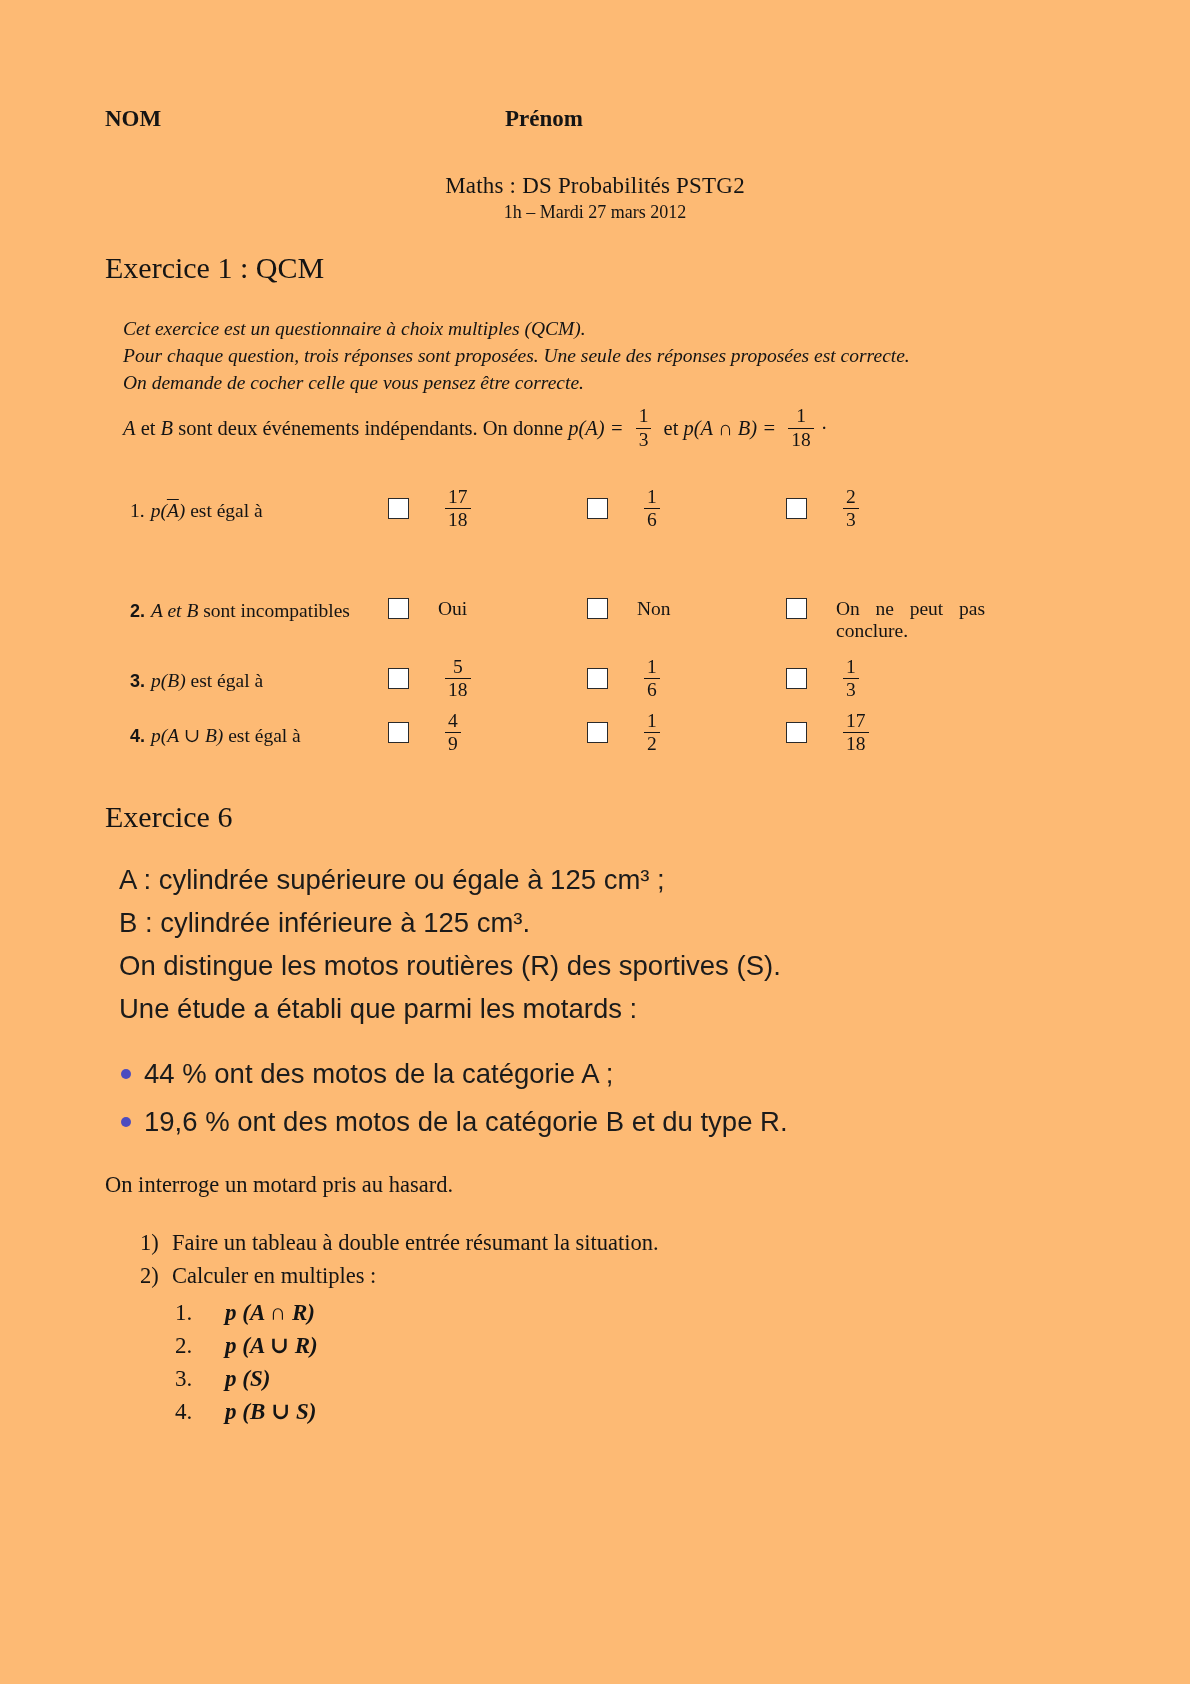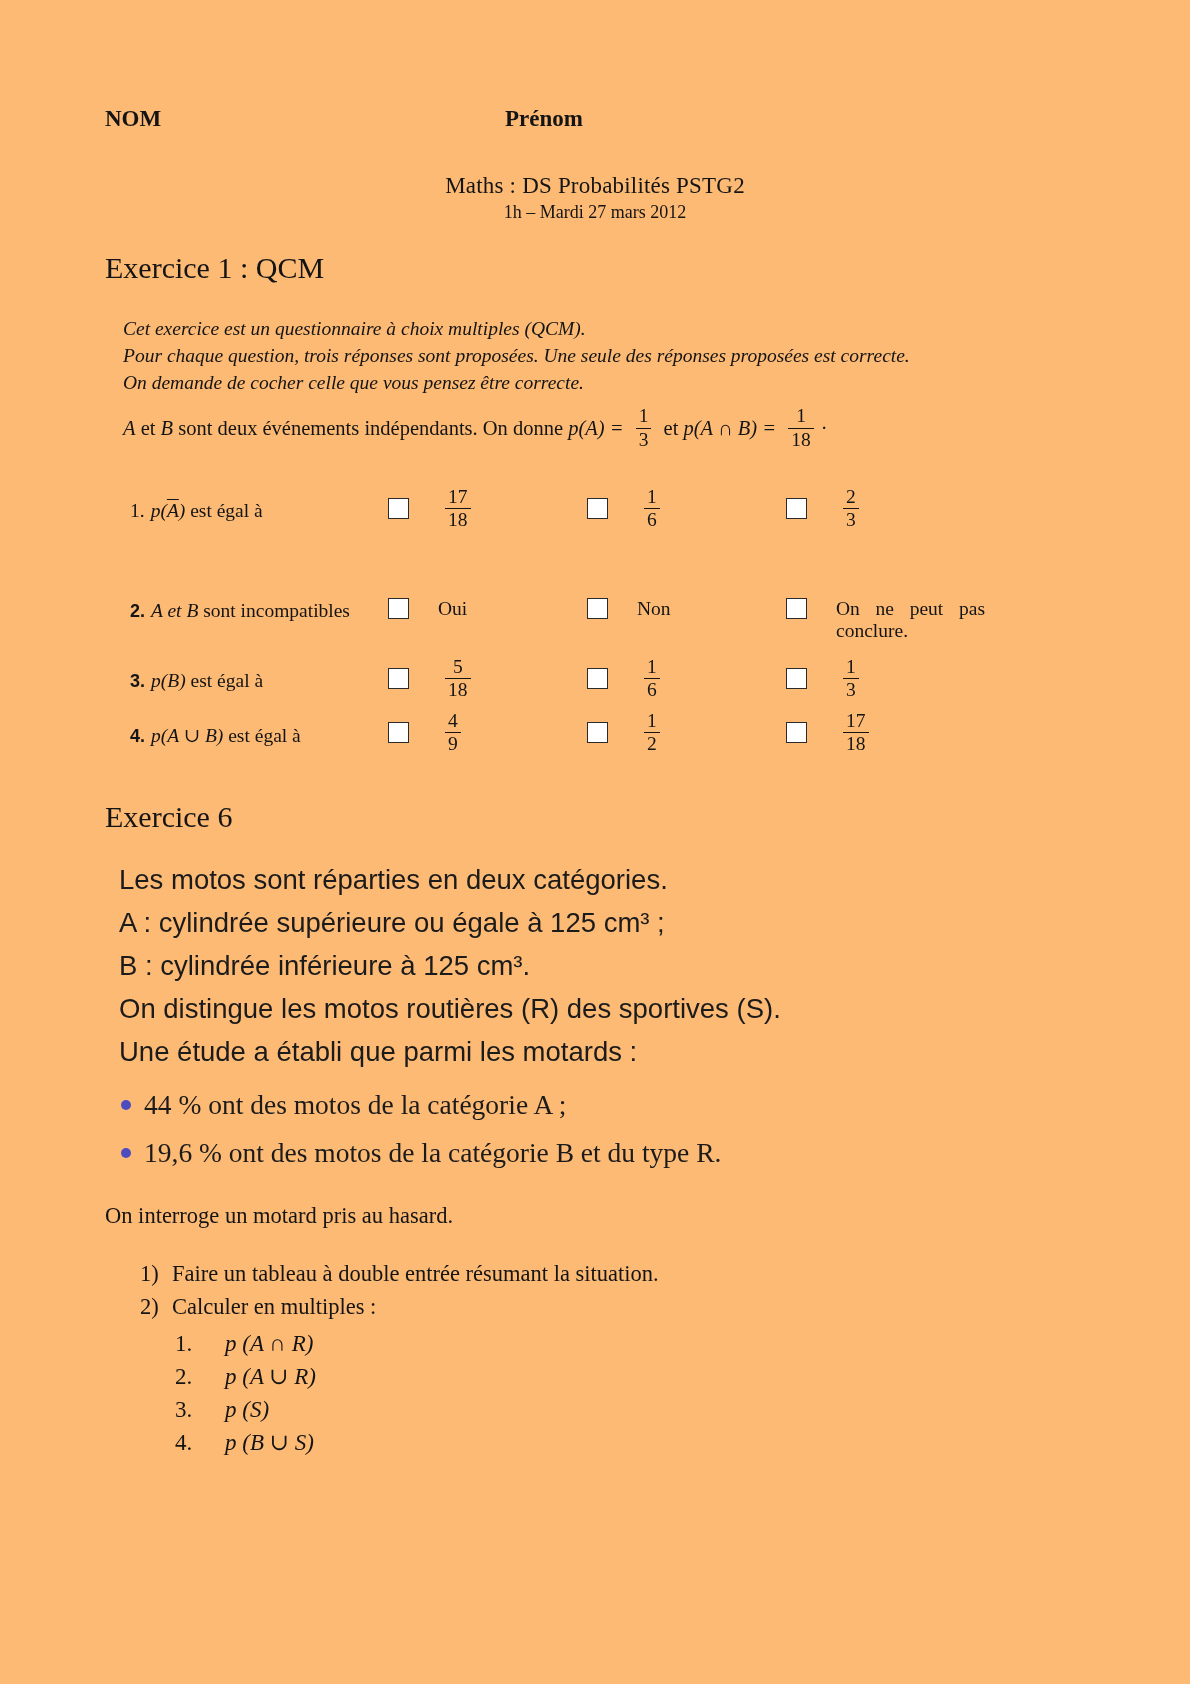--- a/index.html
+++ b/index.html
@@ -47,32 +47,32 @@
   .ol{text-decoration:overline;}
   .opt{width:199px;display:flex;align-items:center;}
   .qcm-row.r1 .opt{align-items:flex-start;}
   .checkbox{flex:0 0 auto;width:19px;height:19px;border:1.7px solid #2a2a2a;background:#fff;margin-right:29px;cursor:pointer;}
   .opt-val{font-size:20px;}
   .opt-val.text{font-size:19.5px;padding-top:0px;}
   .opt-val.wrap{max-width:152px;text-align:justify;line-height:22px;}
   
   .inset{margin:24px 0 0 119px;font-family:"Liberation Sans","DejaVu Sans",sans-serif;font-size:27.5px;color:#1b1b1b;}
   .inset-line{line-height:43px;}
-  .bullets{list-style:none;margin:8px 0 0 0;padding:0;font-family:Liberation Serif, serif;}
+  .bullets{list-style:none;margin:20px 0 0 0;padding:0;}
   .bullet-item{display:flex;align-items:center;line-height:48px;}
   .dot{flex:0 0 auto;width:10px;height:10px;border-radius:50%;margin:0 13px 0 2px;}
   
   .followup{margin:26px 0 0 105px;font-size:22.5px;}
   .tasks{margin:28px 0 0 140px;padding:0;list-style:none;font-size:22.5px;}
   .task-item{line-height:33px;display:flex;}
   .task-num{width:32px;}
   .subtasks{margin:4px 0 0 175px;padding:0;list-style:none;font-size:23px;}
   .subtask-item{line-height:33px;display:flex;}
   .subtask-num{width:50px;}
-  .subtask-expr{font-style:italic;}
+  .subtask-expr{font-style:italic;font-weight:bold;}
 </style>
 </head>
 <body>
 
 <div class="page">
 
   <div class="doc-header">
     <span class="nom">NOM</span>
     <span class="prenom">Prénom</span>
   </div>
@@ -194,21 +194,20 @@
             <span class="fden">18</span>
           </span>
         </span>
       </div>
     </div>
 
   <div class="ex-heading" style="margin-top:44px;">Exercice 6</div>
 
   <div class="inset">
     <div>
-        <div class="inset-line">Les motos sont réparties en deux catégories.</div>
         <div class="inset-line">A : cylindrée supérieure ou égale à 125 cm³ ;</div>
         <div class="inset-line">B : cylindrée inférieure à 125 cm³.</div>
         <div class="inset-line">On distingue les motos routières (R) des sportives (S).</div>
         <div class="inset-line">Une étude a établi que parmi les motards :</div>
       </div>
     <ul class="bullets">
         <li class="bullet-item">
           <span class="dot" style="background: rgb(76, 76, 192);"></span>
           <span class="bullet-text">44 % ont des motos de la catégorie A ;</span>
         </li>

